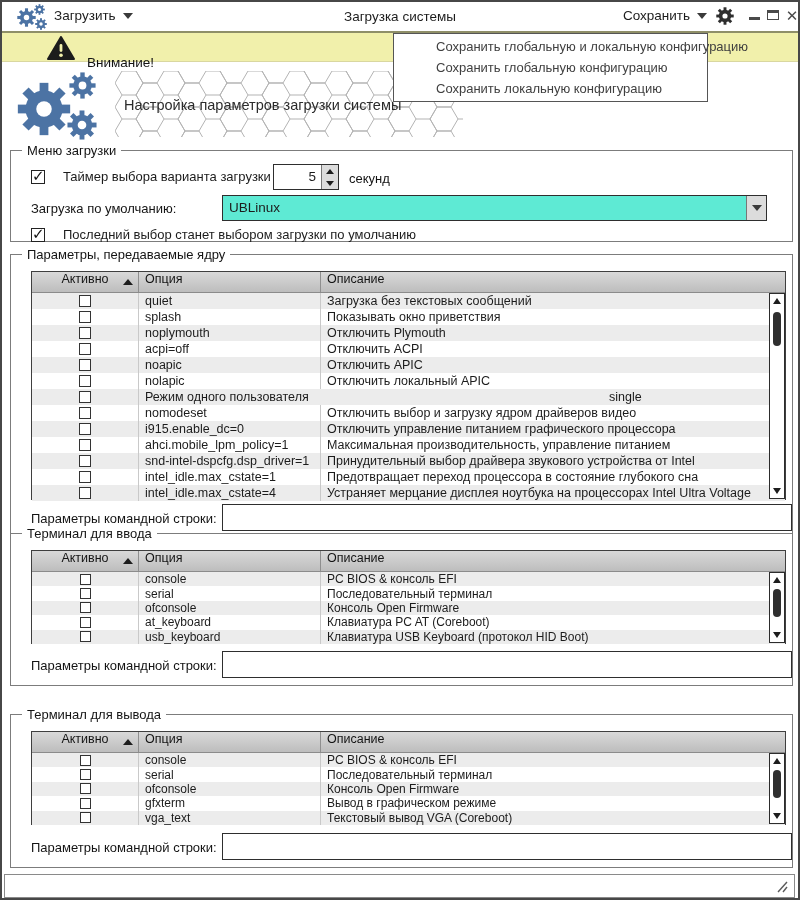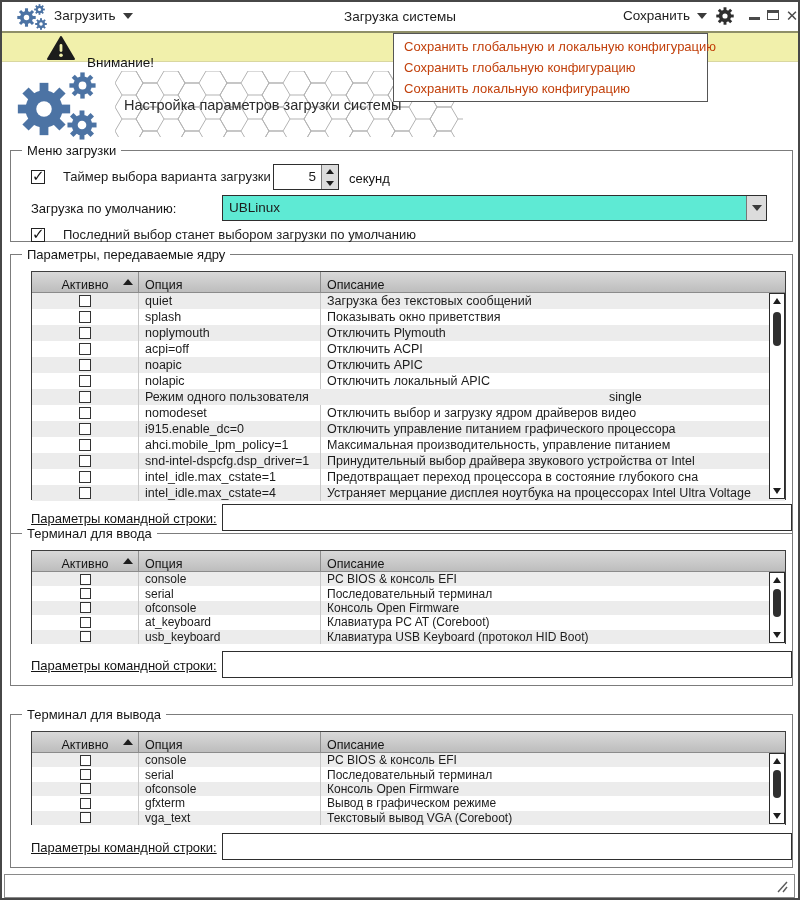--- a/index.html
+++ b/index.html
@@ -57,22 +57,22 @@
   .banner-text { position: absolute; left: 85px; top: 22px; font-size: 13.5px; color: #141414; }
 
   
   .menu {
     position: absolute; left: 391px; top: 31px; width: 315px;
     background: #fff; border: 1px solid #555;
     z-index: 50; padding: 2px 0;
   }
   .menu-item {
     height: 21px; line-height: 21px;
-    padding-left: 10px; font-size: 13px; color: #c2410c;
-    white-space: nowrap; cursor: default;
+    padding-left: 10px; font-size: 13px; color: #404040;
+    white-space: nowrap; cursor: default; margin-left: 32px;
   }
 
   
   .brand-gears { position: absolute; left: 13px; top: 70px; }
   .hexwrap { position: absolute; left: 113px; top: 69px; }
   .page-title {
     position: absolute; left: 122px; top: 95px;
     font-size: 14.5px; color: #2b2b2b;
   }
 
@@ -135,21 +135,21 @@
     position: absolute; left: 20px; top: 16px;
     width: 755px;
     border: 1px solid #3f3f3f; background: #fff;
   }
   .thead {
     height: 21px; display: flex;
     background: linear-gradient(#d9d9d9, #bdbdbd);
     border-bottom: 1px solid #8b8b8b;
     font-size: 12.5px; color: #141414;
   }
-  .th { display: flex; align-items: flex-end; border-right: 1px solid #8f8f8f; }
+  .th { display: flex; align-items: flex-start; border-right: 1px solid #8f8f8f; }
   .th.h0 { width: 107px; justify-content: center; position: relative; }
   .th.h1 { width: 182px; padding-left: 6px; }
   .th.h2 { flex: 1; padding-left: 6px; border-right: none; }
   .sort-ind {
     position: absolute; right: 5px; top: 7px;
     width: 0; height: 0;
     border-left: 5px solid transparent; border-right: 5px solid transparent;
     border-bottom: 6px solid #1d1d1d;
   }
   .tbody { position: relative; }
@@ -171,21 +171,21 @@
   }
   .sb-up { position: absolute; top: 4px; left: 3px; }
   .sb-dn { position: absolute; bottom: 4px; left: 3px; }
   .sb-up i { display:block; width:0;height:0;border-left:4px solid transparent;border-right:4px solid transparent;border-bottom:6px solid #1d1d1d; }
   .sb-dn i { display:block; width:0;height:0;border-left:4px solid transparent;border-right:4px solid transparent;border-top:6px solid #1d1d1d; }
   .sb-thumb { position: absolute; left: 3px; width: 8px; background: #2f2f2f; border-radius: 4px; }
   .thumb-a { top: 18px; height: 34px; }
   .thumb-b { top: 16px; height: 28px; }
 
   
-  .cmd-label { position: absolute; left: 20px; font-size: 13px; color: #141414; text-decoration: underline; }
+  .cmd-label { position: absolute; left: 20px; font-size: 13px; color: #141414; }
   .cmd-input {
     position: absolute; left: 211px;
     width: 570px; height: 27px;
     border: 1.5px solid #2e2e2e; background: #fff;
     font-size: 13px; padding: 0 6px;
     font-family: "Liberation Sans", "DejaVu Sans", sans-serif;
   }
 
   
   .statusbar {

